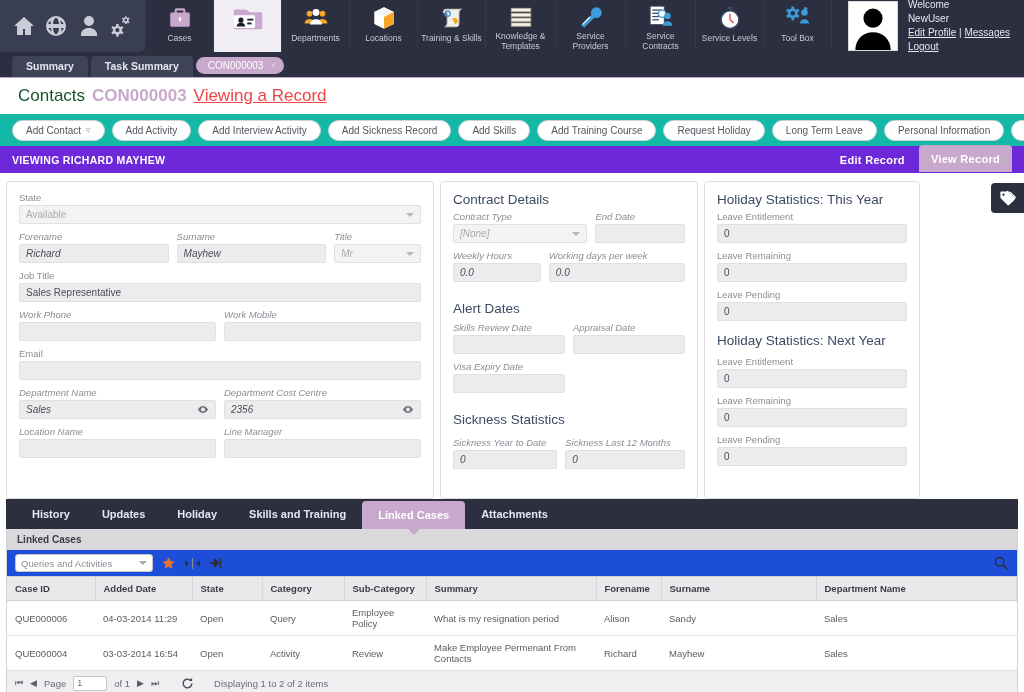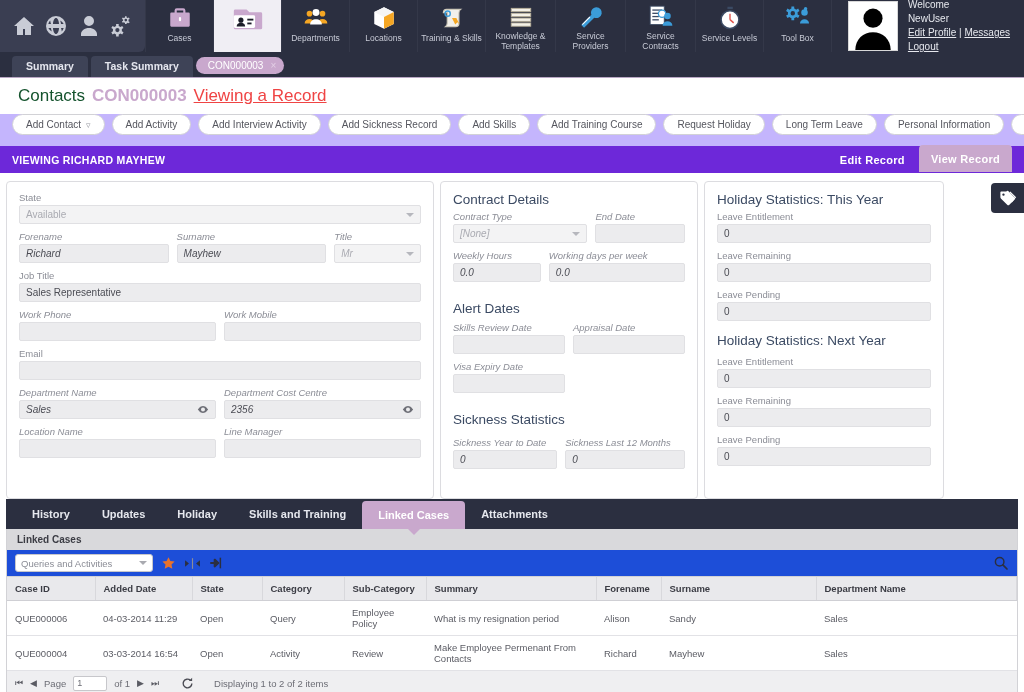--- a/index.html
+++ b/index.html
@@ -78,22 +78,22 @@
     height: 36px; display: flex; align-items: center;
     padding: 0 18px; background: #fff; gap: 7px;
     font-size: 17px;
   }
   .pagetitle .t1 { color: #14532d; font-weight: normal; }
   .pagetitle .t2 { color: #c9a8cd; font-weight: bold; }
   .pagetitle .t3 { color: #ef4444; text-decoration: underline; }
 
   
   .actionbar {
-    height: 32px; background: #c4b5fd;
-    display: flex; gap: 7px;
+    height: 32px; background: #14b8a6;
+    display: flex; align-items: center; gap: 7px;
     padding: 0 12px;
   }
   .abtn {
     border: 1px solid #d2d2d6; border-radius: 12px;
     background: #fff; color: #55565e;
     font-size: 10px; height: 21px;
     padding: 0 13px;
     display: flex; align-items: center; gap: 5px;
     white-space: nowrap;
   }
@@ -117,21 +117,21 @@
   }
 
   
   .content { background: #ffffff; padding: 8px 6px 0; display: flex; gap: 6px; height: 326px; }
   .panel {
     border: 1px solid #dcdce0; border-radius: 4px;
     background: #fff; padding: 10px 12px 12px;
   }
   .panel.employee { width: 428px; }
   .panel.contract { width: 258px; }
-  .panel.holiday  { width: 240px; }
+  .panel.holiday  { width: 216px; }
 
   .panel h2 {
     font-size: 13.5px; color: #3b4a63; font-weight: normal;
     margin-bottom: 4px;
   }
   .panel h2.sub { margin-top: 12px; }
 
   .fld { margin-bottom: 7px; }
   .fld label {
     display: block; font-size: 9.5px; color: #8b8d96; margin-bottom: 2px;

